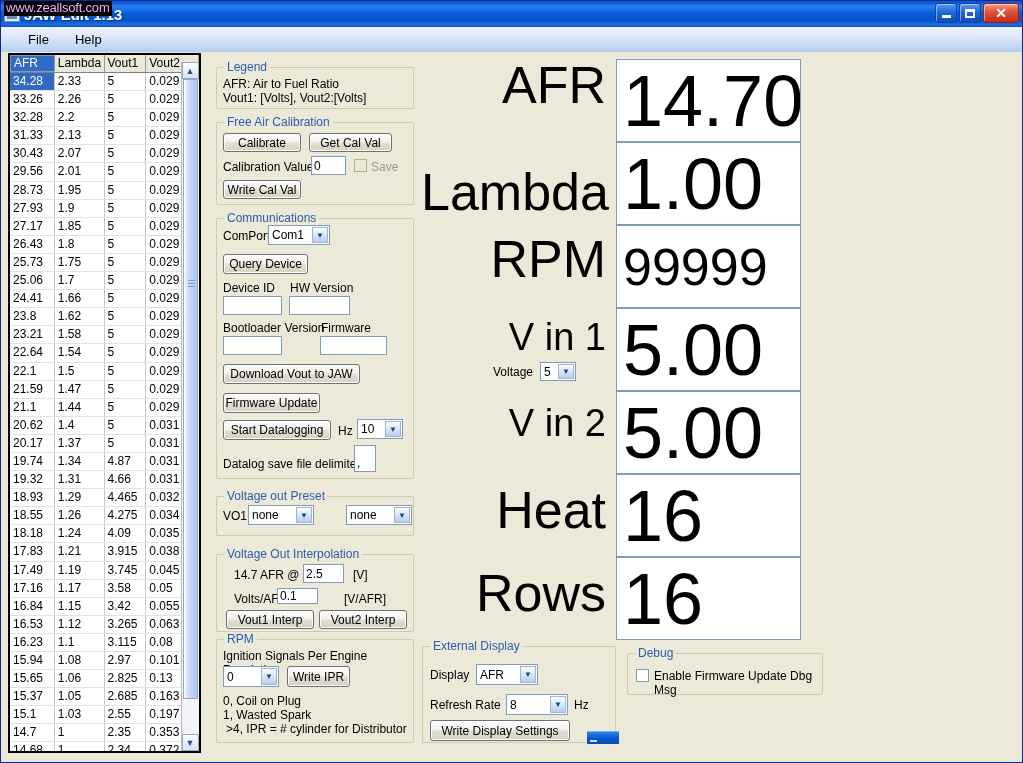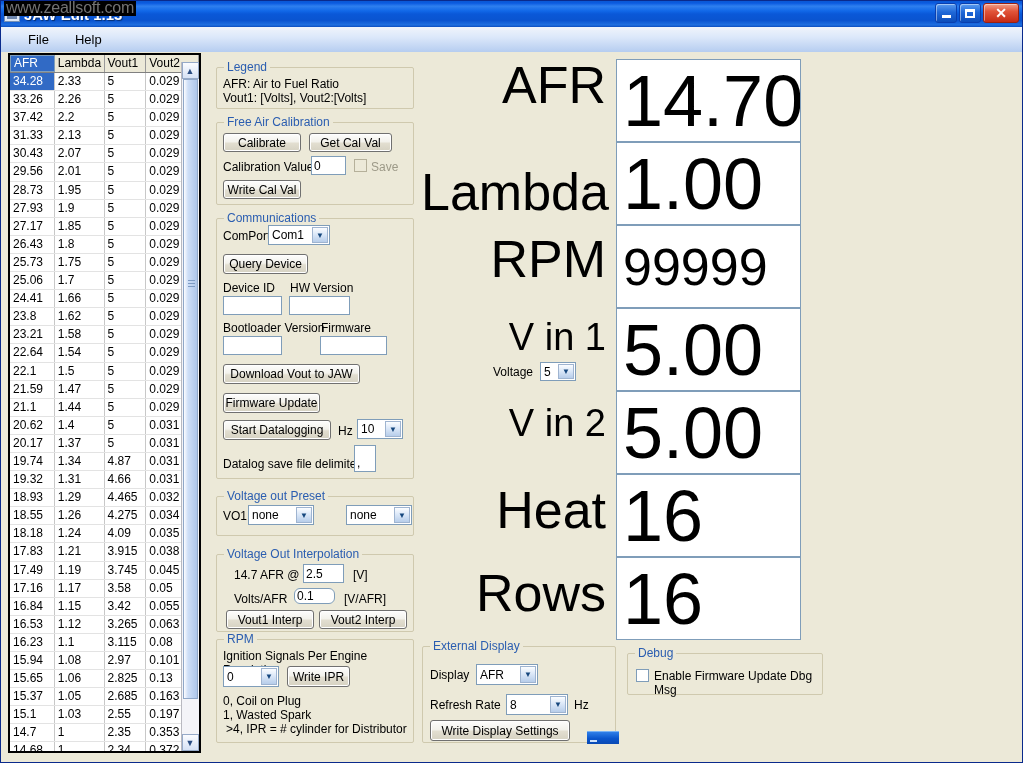--- a/index.html
+++ b/index.html
@@ -40,22 +40,22 @@
     content: ""; position: absolute; left: 2px; top: 8px;
     width: 10px; height: 4px; background: #6d86ad;
   }
   .title-text {
     color: #ffffff; font-size: 15px; font-weight: bold;
     text-shadow: 1px 1px 1px rgba(0,0,0,0.45);
     white-space: nowrap;
   }
   .watermark {
     position: absolute; left: 3px; top: 0px;
-    background: #000000; color: #737373;
-    font-size: 16px; font-family: "Liberation Sans", sans-serif;
+    background: #000000; color: #f0abfc;
+    font-size: 13px; font-family: "Liberation Sans", sans-serif;
     padding: 0 2px 1px 2px; line-height: 14px;
     letter-spacing: -0.2px;
   }
   .win-buttons {
     position: absolute; right: 3px; top: 2px;
     display: flex; gap: 2px;
   }
   .winbtn {
     width: 22px; height: 20px;
     border: 1px solid #0a3fae;
@@ -257,21 +257,21 @@
           <div class="td c2">5</div>
           <div class="td c3">0.029</div>
         </div>
         <div class="trow">
           <div class="td c0">33.26</div>
           <div class="td c1">2.26</div>
           <div class="td c2">5</div>
           <div class="td c3">0.029</div>
         </div>
         <div class="trow">
-          <div class="td c0">37.42</div>
+          <div class="td c0">32.28</div>
           <div class="td c1">2.2</div>
           <div class="td c2">5</div>
           <div class="td c3">0.029</div>
         </div>
         <div class="trow">
           <div class="td c0">31.33</div>
           <div class="td c1">2.13</div>
           <div class="td c2">5</div>
           <div class="td c3">0.029</div>
         </div>
@@ -554,21 +554,21 @@
       <span class="arrow">▼</span>
     </div>
   </div>
 
   <div class="group" style="left:215px; top:553px; width:198px; height:78px;">
     <div class="legend-label">Voltage Out Interpolation</div>
     <div class="static" style="position:absolute;left:17px;top:13px;">14.7 AFR @</div>
     <div class="txt" style="position:absolute;left:86px;top:9px;width:41px;height:19px;">2.5</div>
     <div class="static" style="position:absolute;left:136px;top:13px;">[V]</div>
     <div class="static" style="position:absolute;left:17px;top:37px;">Volts/AFR</div>
-    <div class="txt" style="position:absolute;left:77px;top:33px;width:41px;height:16px;border-radius:6px;">0.1</div>
+    <div class="txt" style="position:absolute;left:60px;top:33px;width:41px;height:16px;">0.1</div>
     <div class="static" style="position:absolute;left:127px;top:37px;">[V/AFR]</div>
     <div class="btn" style="position:absolute;left:9px;top:55px;width:88px;height:19px;">Vout1 Interp</div>
     <div class="btn" style="position:absolute;left:102px;top:55px;width:88px;height:19px;">Vout2 Interp</div>
   </div>
 
   <div class="group" style="left:215px; top:638px; width:198px; height:104px;">
     <div class="legend-label">RPM</div>
     <div class="static" style="position:absolute;left:6px;top:9px;">Ignition Signals Per Engine Revolution</div>
     <div class="sel" style="position:absolute;left:6px;top:26px;width:56px;height:21px;">
       <span>0</span>

